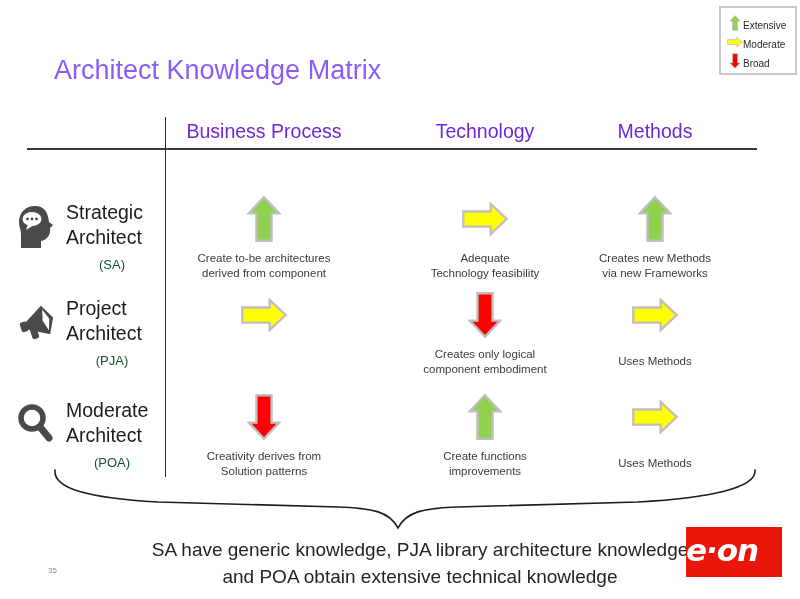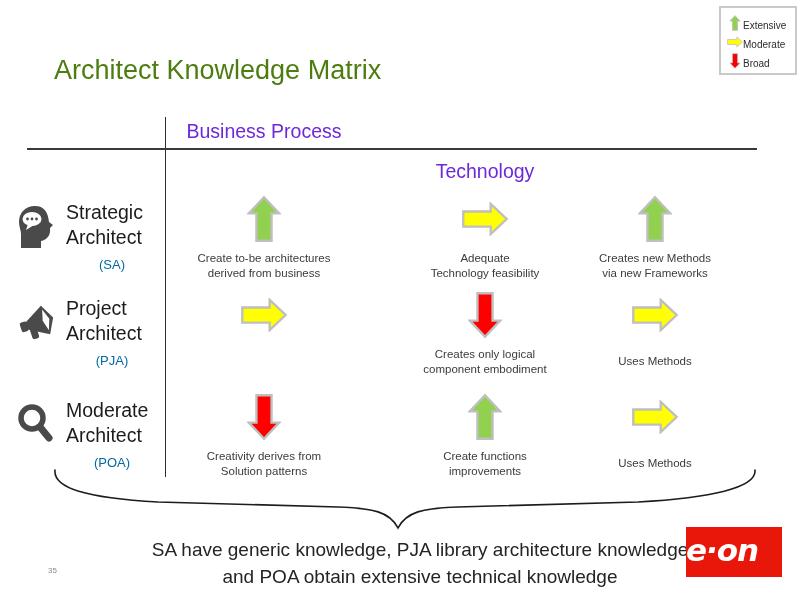--- a/index.html
+++ b/index.html
@@ -1,46 +1,46 @@
 <!DOCTYPE html>
 <html><head>
 <meta charset="utf-8">
 <style>
   html,body{margin:0;padding:0;background:#fff;}
   .slide{position:relative;width:800px;height:599px;background:#fff;overflow:hidden;
          font-family:"Liberation Sans", sans-serif;color:#1f1f1f;}
 
   
-  .title{position:absolute;left:54px;top:55px;font-size:27px;color:#4d7c0f;white-space:pre;}
+  .title{position:absolute;left:54px;top:55px;font-size:27px;color:#8b5cf6;white-space:pre;}
 
   
   .legend{position:absolute;left:719px;top:6px;width:78px;border:2px solid #c9c9c9;
           background:#fff;padding:4px 5px;box-sizing:border-box;}
   .legend-item{display:flex;align-items:flex-end;height:19px;}
   .legend-item .arrow-slot{width:17px;display:flex;justify-content:center;align-items:center;}
   .legend-item .arrow-slot svg{width:12px;height:16px;}
   .legend-label{font-size:10px;color:#2b2b2b;}
 
   
   .column-divider{position:absolute;left:165px;top:117px;width:1px;height:360px;background:#2e2e2e;}
   .header-underline{position:absolute;left:27px;top:148px;width:730px;height:2px;background:#3a3a3a;}
 
   
   .col-header{position:absolute;top:120px;width:200px;text-align:center;font-size:19.5px;color:#6d28d9;}
-  .col-header.c0{left:164px;} .col-header.c1{left:385px;margin-top:40px;} .col-header.c2{left:555px;}
+  .col-header.c0{left:164px;} .col-header.c1{left:385px;} .col-header.c2{left:555px;}
 
   
   .mrow{position:absolute;left:0;width:800px;height:106px;}
   .mrow.r0{top:192px;padding-left:24px;} .mrow.r1{top:288px;} .mrow.r2{top:390px;}
 
   .role{position:absolute;left:14px;top:8px;width:150px;display:flex;gap:8px;}
   .role-icon{width:44px;height:46px;flex:0 0 44px;margin-top:4px;}
   .role-texts{width:100px;}
   .role-name{font-size:19.5px;line-height:25px;white-space:pre-line;color:#1c1c1c;}
-  .role-abbr{font-size:13px;color:#0369a1;text-align:center;margin-top:7px;width:92px;}
+  .role-abbr{font-size:13px;color:#14532d;text-align:center;margin-top:7px;width:92px;}
 
   .cell{position:absolute;top:0;width:200px;text-align:center;}
   .cell.c0{left:164px;} .cell.c1{left:385px;} .cell.c2{left:555px;}
   .cell .arrow-slot{height:54px;display:flex;align-items:center;justify-content:center;}
   .cell .arrow-slot svg{width:34px;height:48px;}
   .cell-text{margin-top:5px;font-size:11.5px;line-height:1.32;color:#3b3b3b;
              white-space:pre-line;min-height:30px;display:flex;flex-direction:column;justify-content:center;}
 
   
   .brace-svg{position:absolute;left:38px;top:464px;width:722px;height:70px;}
@@ -88,20 +88,21 @@
     </div>
   </div>
 
   <div class="title">Architect Knowledge Matrix</div>
 
   <div class="column-divider"></div>
   <div class="header-underline"></div>
 
   <div class="col-header c0">Business Process</div>
   <div class="col-header c1">Technology</div>
+  <div class="col-header c2">Methods</div>
 
   <div class="mrow r0">
     <div class="role">
       <svg class="role-icon" viewBox="0 0 40 46">
         <path fill="#4a4a4a" d="M19,2 C9,2 3,9 3,18 C3,23 5,26 5,30 L5,44 L25,44 L25,37 C31,36 35,31 34,24 L37,21 L33,18 C32,8 28,2 19,2 Z"></path>
         <ellipse cx="16" cy="15" rx="9.5" ry="7" fill="#ffffff"></ellipse>
         <path fill="#ffffff" d="M12,20 L10,26 L18,21 Z"></path>
         <circle cx="11.5" cy="15" r="1.4" fill="#4a4a4a"></circle>
         <circle cx="16" cy="15" r="1.4" fill="#4a4a4a"></circle>
         <circle cx="20.5" cy="15" r="1.4" fill="#4a4a4a"></circle>
@@ -112,21 +113,21 @@
         <div class="role-abbr">(SA)</div>
       </div>
     </div>
     <div class="cell c0">
       <div class="arrow-slot">
           <svg viewBox="0 0 36 50">
             <path d="M18 2 L34 19 L26 19 L26 48 L10 48 L10 19 L2 19 Z" fill="#92d050" stroke="#bfbfbf" stroke-width="2.5"></path>
           </svg>
         </div>
       <div class="cell-text">Create to-be architectures
-derived from business</div>
+derived from component</div>
     </div>
     <div class="cell c1">
       <div class="arrow-slot">
           <svg viewBox="0 0 36 50" style="transform: rotate(90deg);">
             <path d="M18 2 L34 19 L26 19 L26 48 L10 48 L10 19 L2 19 Z" fill="#ffff00" stroke="#bfbfbf" stroke-width="2.5"></path>
           </svg>
         </div>
       <div class="cell-text">Adequate
 Technology feasibility</div>
     </div>

